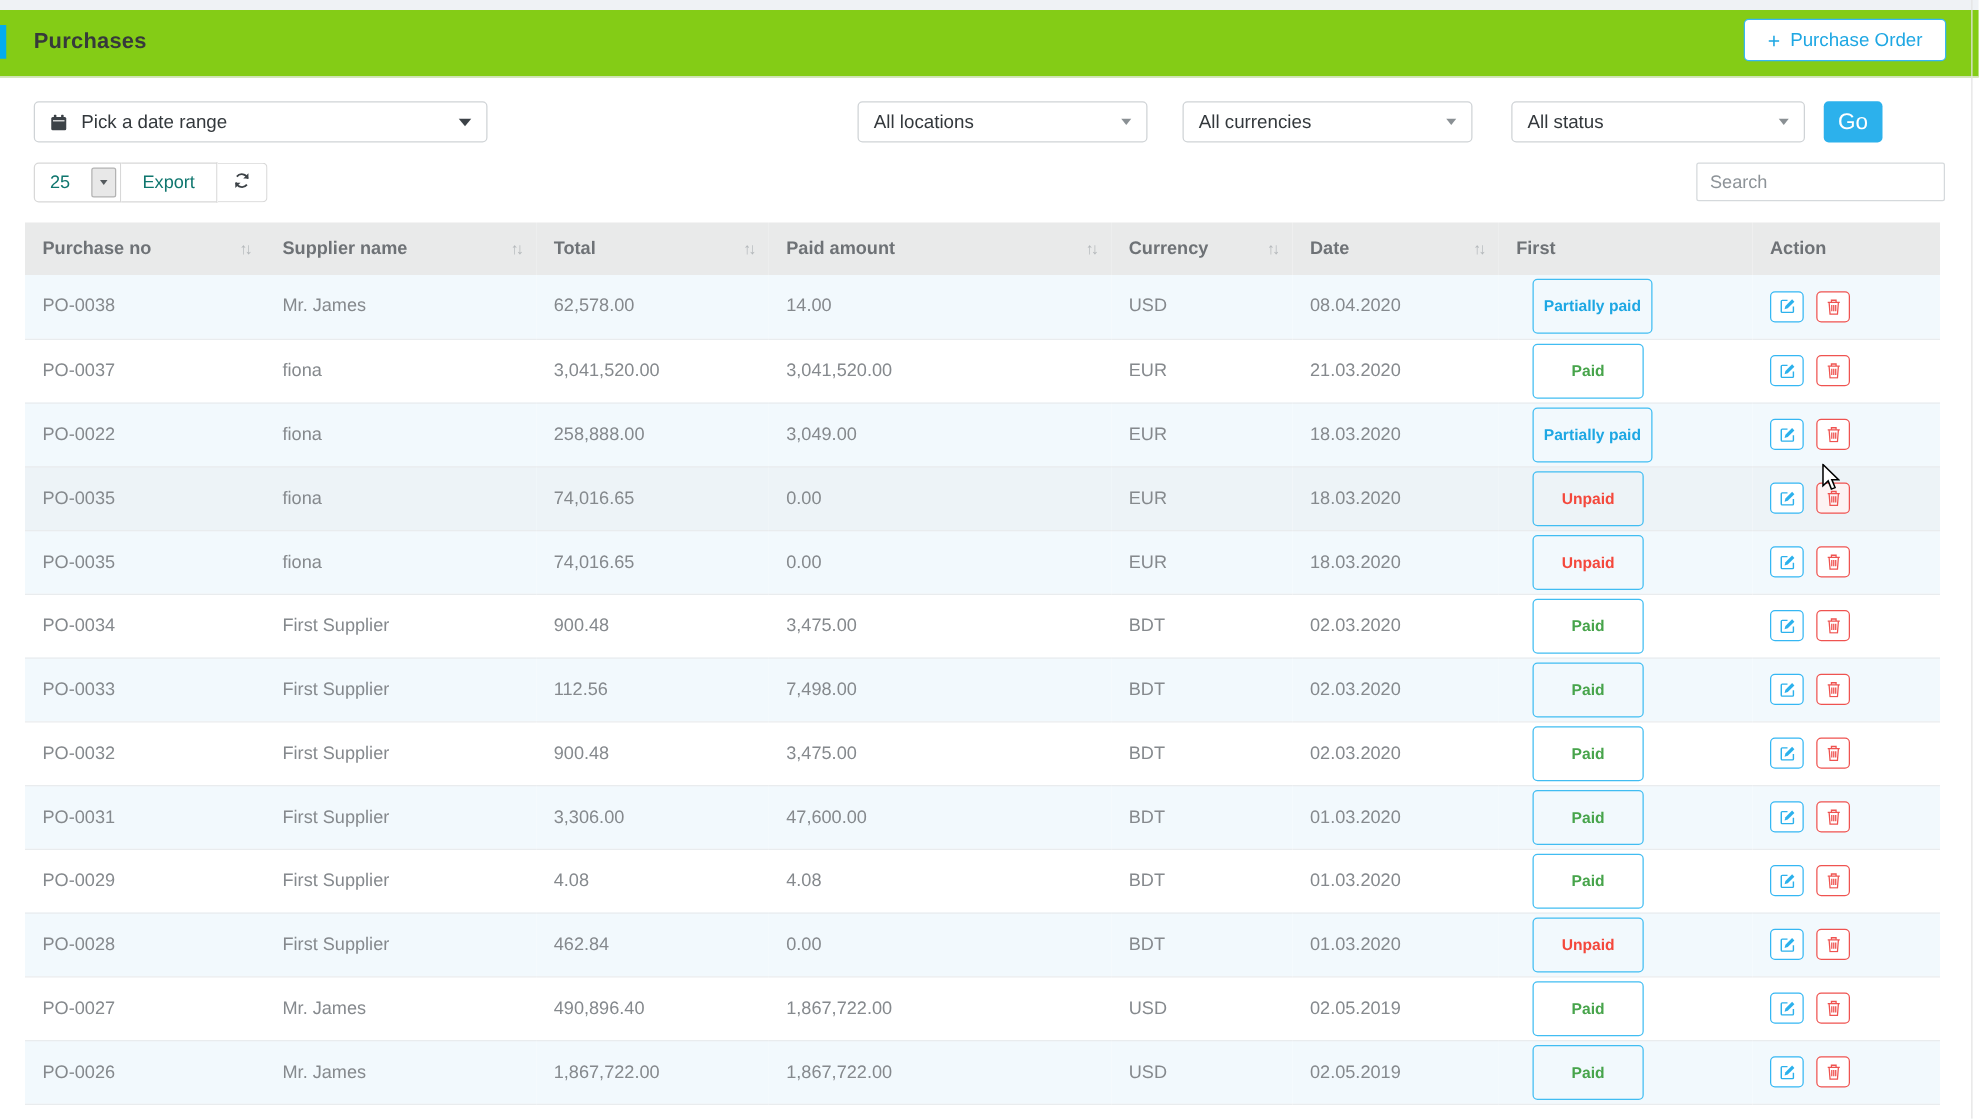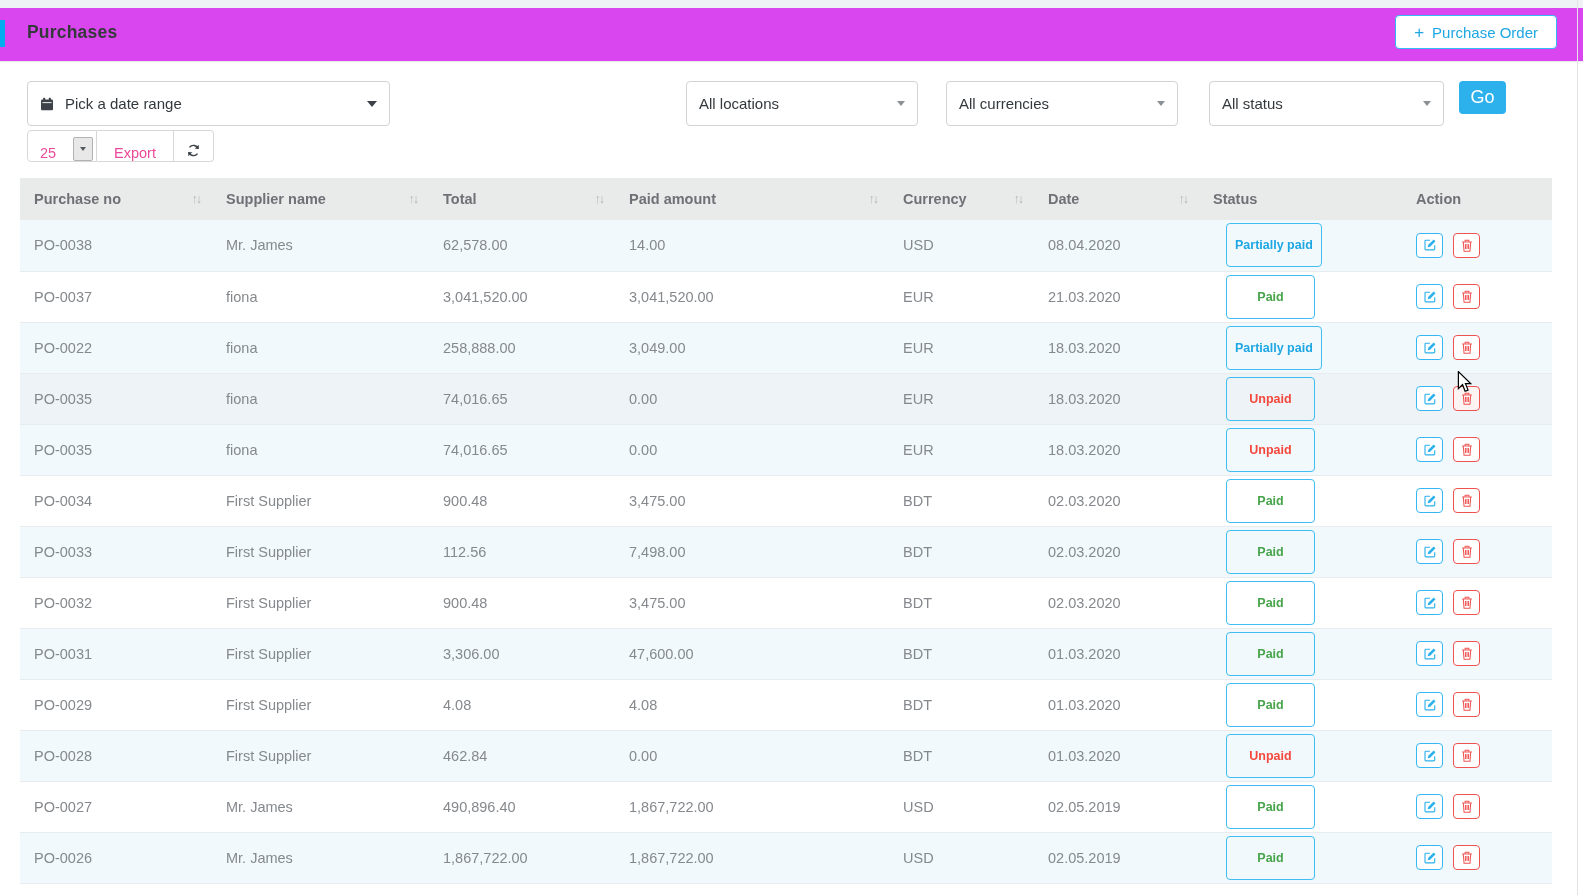--- a/index.html
+++ b/index.html
@@ -5,56 +5,56 @@
   * { margin:0; padding:0; box-sizing:border-box; }
   html,body { width:1583px; height:895px; overflow:hidden; }
   body {
     font-family:"Liberation Sans","DejaVu Sans",sans-serif;
     background:#ffffff; color:#3a3f44; position:relative;
   }
   .top-strip { position:absolute; left:0; top:0; width:1583px; height:8px; background:#eff2f5; }
   .scrollbar-line { position:absolute; left:1577px; top:0; width:1px; height:895px; background:#e3e3e3; }
 
   
-  .page-header { position:absolute; left:0; top:8px; width:1583px; height:54px; background:#d946ef; border-bottom:1px solid #e9eaeb; }
+  .page-header { position:absolute; left:0; top:8px; width:1583px; height:54px; background:#84cc16; border-bottom:1px solid #e9eaeb; }
   .accent-bar { position:absolute; left:0; top:12px; width:5px; height:27px; background:#03acee; }
   .page-title { position:absolute; left:27px; top:14px; font-size:17.5px; font-weight:700; color:#36393b; letter-spacing:.2px; }
   .btn-new {
     position:absolute; right:26px; top:7px; height:34px; padding:0 18px;
     background:#fff; border:1px solid #35b7f3; border-radius:4px;
     color:#1ea7e3; font-size:15px; display:flex; align-items:center; gap:8px; cursor:pointer;
     font-family:inherit;
   }
   .btn-new .plus { font-size:17px; line-height:1; }
 
   
   .filters { position:absolute; left:0; top:62px; width:1583px; height:118px; }
   .f-box {
-    position:absolute; top:19px; height:45px; background:#fff;
+    position:absolute; top:19px; height:33px; background:#fff;
     border:1px solid #cfd3d6; border-radius:4px;
     display:flex; align-items:center; padding:0 12px; font-size:15px; color:#33383c; cursor:pointer;
   }
   .f-box .grow { flex:1; }
   .caret { width:0; height:0; border-left:4.5px solid transparent; border-right:4.5px solid transparent; border-top:5px solid #8a9094; }
   .caret.dark { border-left-width:5.5px; border-right-width:5.5px; border-top:6.5px solid #3c4247; }
   .date-range { left:27px; width:363px; }
   .date-range .cal { margin-right:11px; display:flex; }
   .suppliers { left:422px; width:232px; }
   .locations { left:686px; width:232px;gap:12px; }
   .currencies { left:946px; width:232px; }
   .status-filter { left:1209px; width:235px; }
   .btn-go {
     position:absolute; left:1459px; top:19px; width:47px; height:33px;
     background:#2cb1ec; color:#fff; border:none; border-radius:4px; font-size:18px; cursor:pointer;
     font-family:inherit;
   }
 
   
   .ctl-group { position:absolute; left:27px; top:68px; height:32px; display:flex; }
-  .seg { border:1px solid #d8d8d8; background:#fff; display:flex; align-items:flex-end; font-size:14.5px; color:#ec4899; }
+  .seg { border:1px solid #d8d8d8; background:#fff; display:flex; align-items:center; font-size:14.5px; color:#0f766e; }
   .seg.first { border-radius:4px 0 0 4px; }
   .seg.mid { border-left:none; }
   .seg.last { border-left:none; border-radius:0 4px 4px 0; }
   .seg-select { width:70px; padding:0 3px 0 12px; justify-content:space-between; cursor:pointer; }
   .sel-arrow {
     width:20px; height:24px; background:#e8e8e8; border:1px solid #b2b2b2; border-radius:2px;
     display:flex; align-items:center; justify-content:center;
   }
   .sel-arrow .chev { width:0; height:0; border-left:3.5px solid transparent; border-right:3.5px solid transparent; border-top:4.5px solid #555a5e; }
   .seg-export { padding:0 17px; cursor:pointer; }
@@ -154,20 +154,21 @@
       <span>
         <svg width="15" height="15" viewBox="0 0 16 16" fill="none">
           <path d="M13.1 6.4A5.4 5.4 0 0 0 3.7 4.6" stroke="#3c4247" stroke-width="1.5"></path>
           <path d="M2.9 9.6A5.4 5.4 0 0 0 12.3 11.4" stroke="#3c4247" stroke-width="1.5"></path>
           <path d="M13.6 1.8v4.4H9.2z" fill="#3c4247"></path>
           <path d="M2.4 14.2V9.8h4.4z" fill="#3c4247"></path>
         </svg>
       </span>
     </div>
   </div>
+  <input class="search-input" type="text" placeholder="Search" style="">
 </div>
 
 <table class="tbl">
   <colgroup>
     <col style="width:192px">
       <col style="width:217px">
       <col style="width:186px">
       <col style="width:274px">
     <col style="width:145px">
       <col style="width:165px">
@@ -207,21 +208,21 @@
           </span>
         </th>
         <th>
           <span class="th-inner">
             <span>Date</span>
             <span class="sort">↑↓</span>
           </span>
         </th>
         <th>
           <span class="th-inner">
-            <span>Status</span>
+            <span>First</span>
           </span>
         </th>
         <th>
           <span class="th-inner">
             <span>Action</span>
           </span>
         </th>
       </tr>
     </thead>
   <tbody id="table-body">

